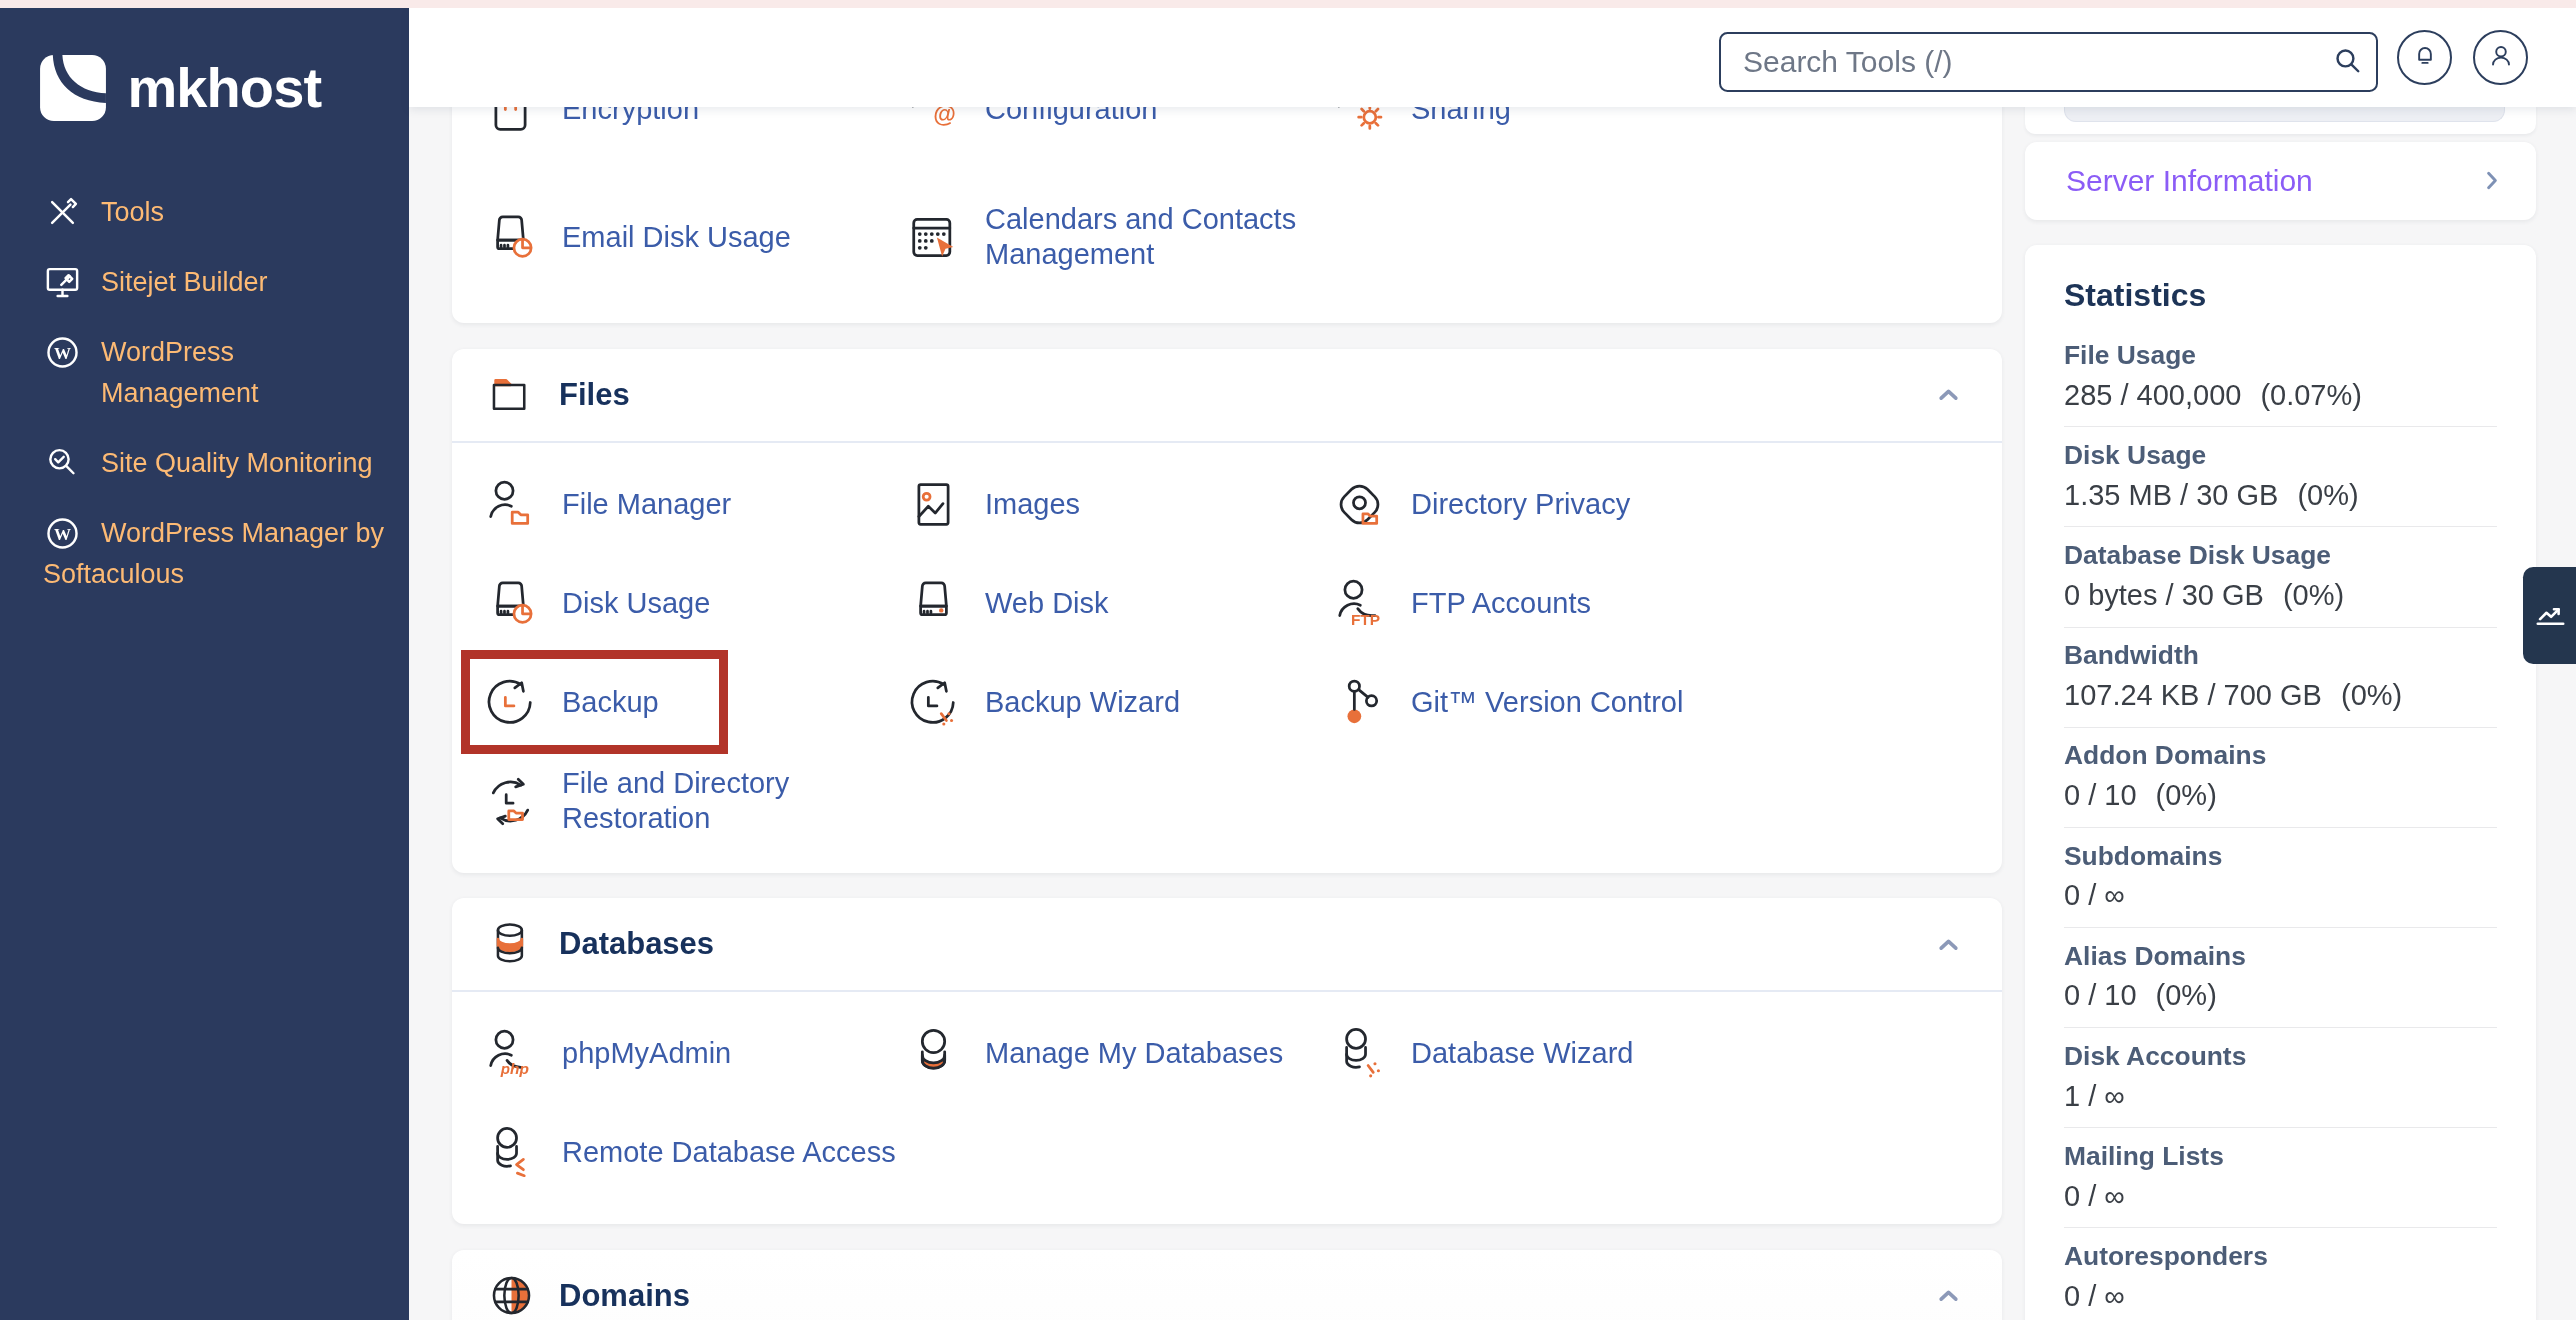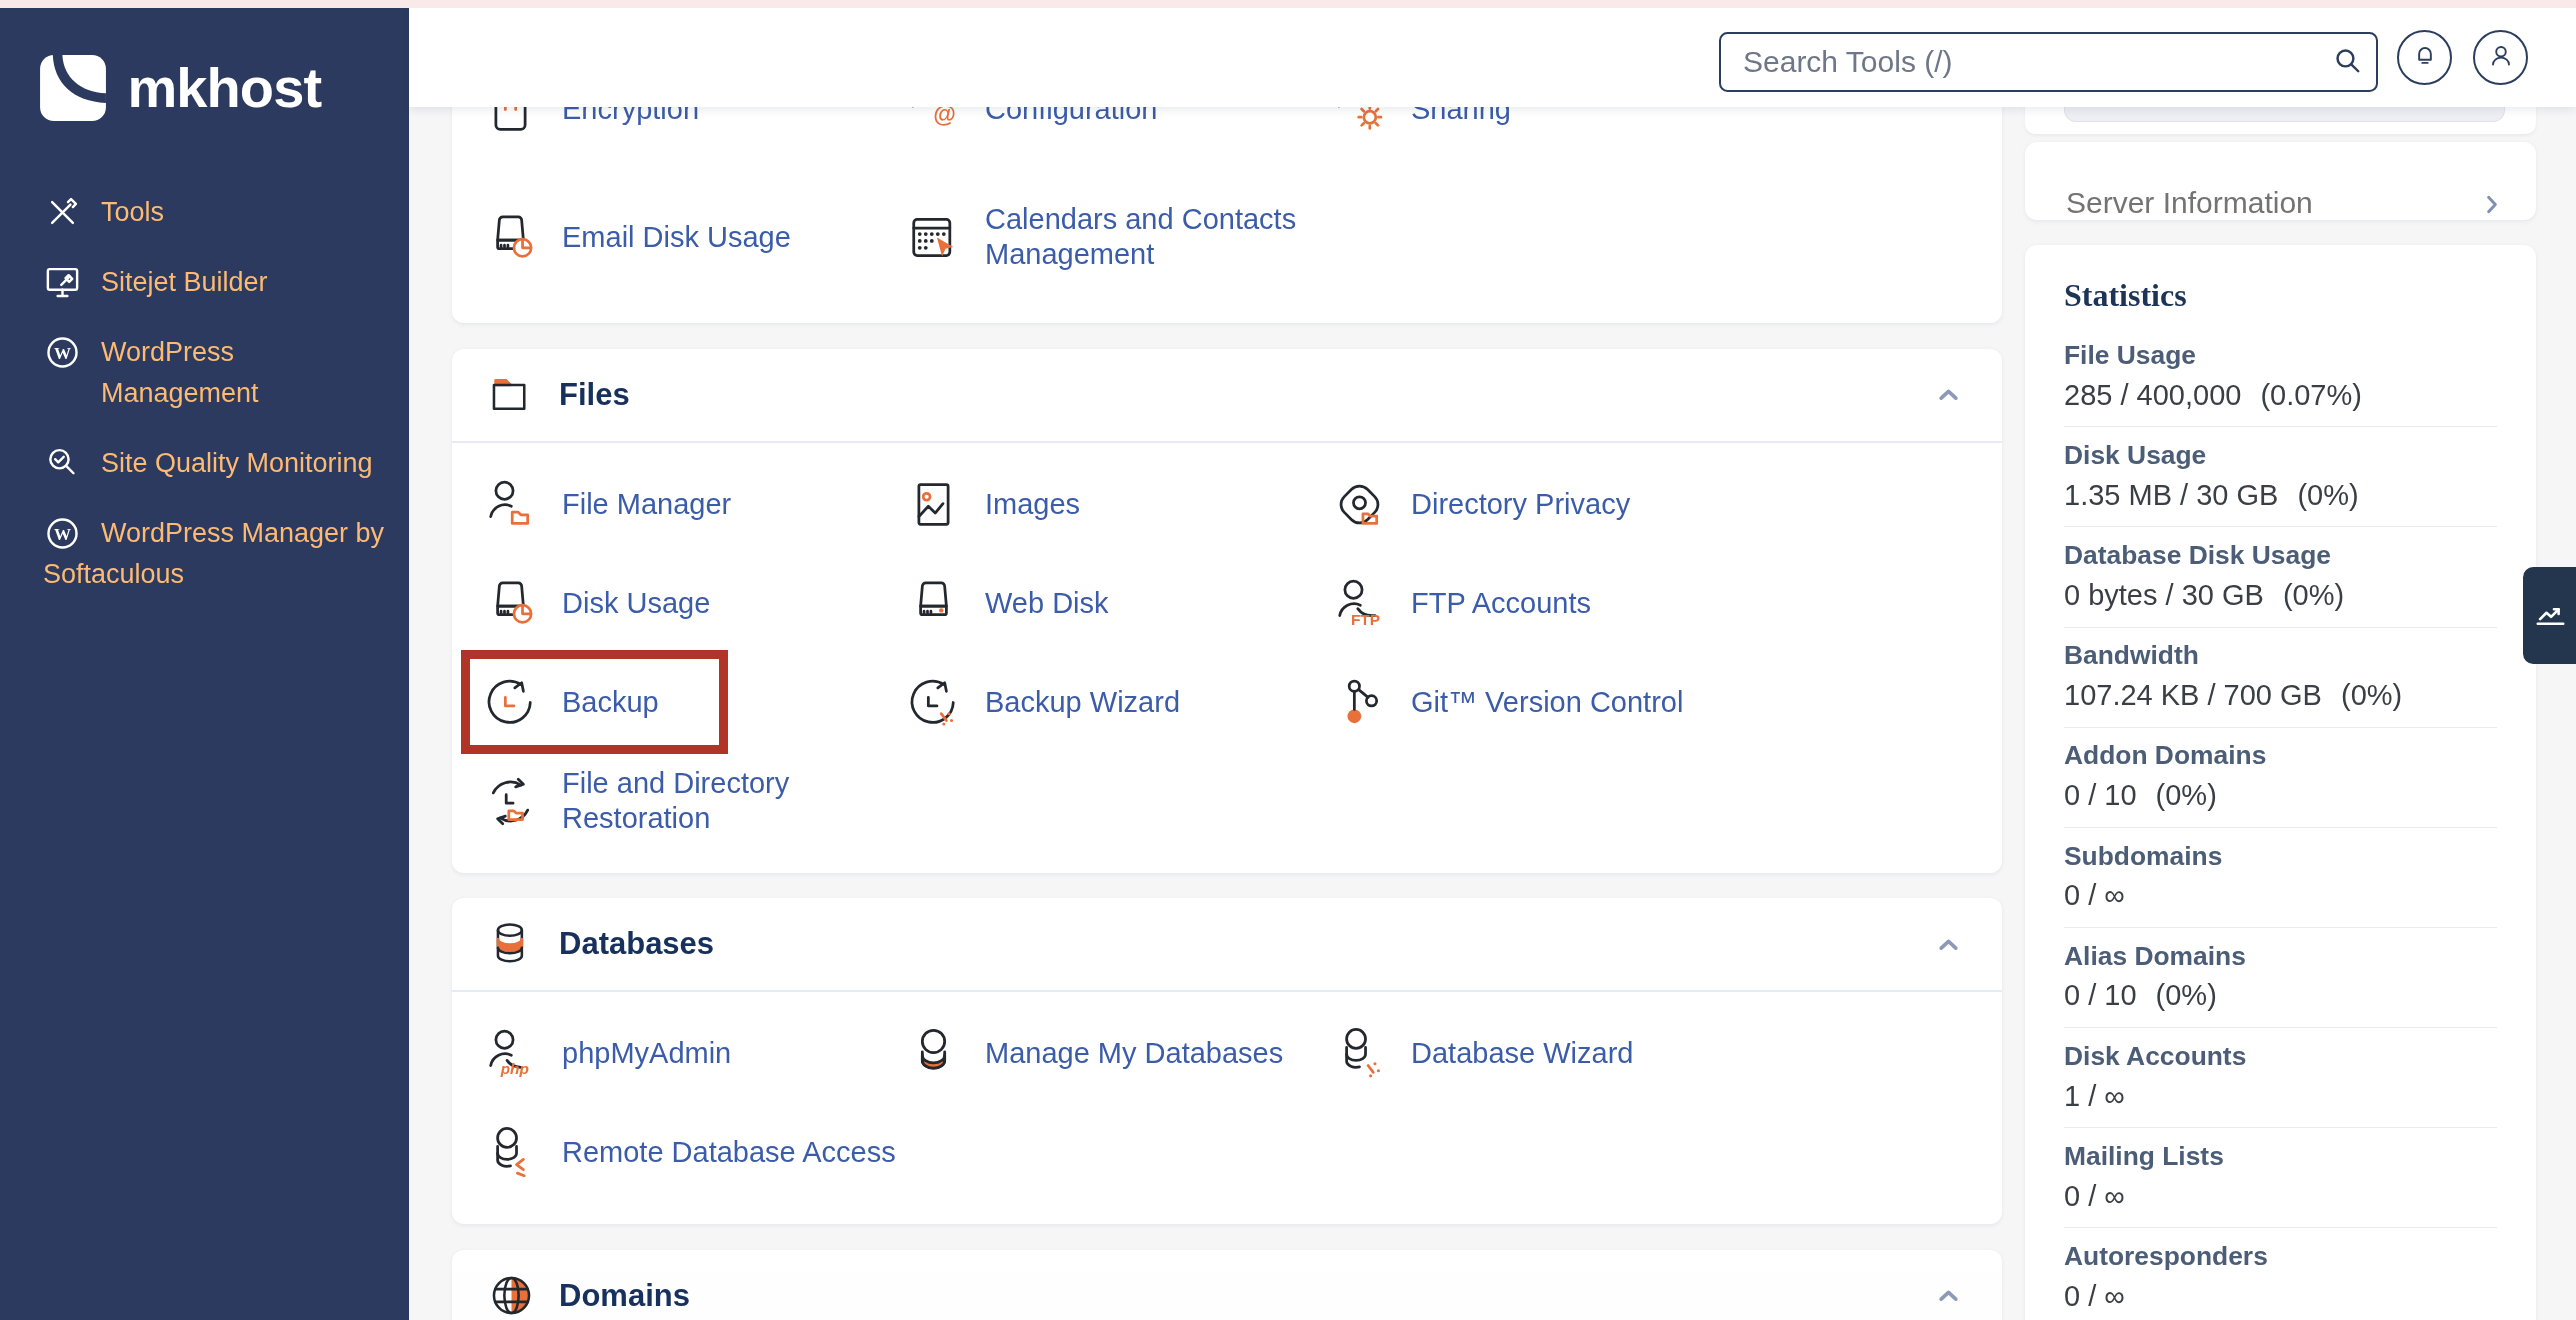--- a/index.html
+++ b/index.html
@@ -52,25 +52,25 @@
   #section-email .item{height:128px;}
   .item-icon{width:55px;height:55px;flex:none;}
   .item-icon svg{width:100%;height:100%;}
   .item-label{font-size:29px;font-weight:500;color:#3b5ca9;line-height:35px;max-width:375px;}
   .item.highlighted::before{content:"";position:absolute;left:-22px;top:-2.6px;width:267px;height:104px;border:9.4px solid #b23429;box-sizing:border-box;pointer-events:none;}
 
   
   .right-col{position:absolute;left:1616px;top:0;width:511px;}
   .partial-card{height:28px;background:#fff;border-radius:0 0 10.2px 10.2px;box-shadow:0 1.7px 3.4px rgba(40,50,70,.06);position:relative;}
   .partial-pill{position:absolute;left:39px;top:0;width:441px;height:16px;background:#edeff4;border:1.7px solid #dfe3ec;border-top:none;border-radius:0 0 12px 12px;box-sizing:border-box;}
-  .server-card{margin-top:7.7px;height:78px;display:flex;align-items:flex-end;padding:0 29px 0 41px;font-size:30px;color:#737373;cursor:pointer;}
+  .server-card{margin-top:7.7px;height:78px;display:flex;align-items:center;padding:0 29px 0 41px;font-size:30px;color:#8b5cf6;cursor:pointer;}
   .server-card .chev{margin-left:auto;width:31px;height:31px;}
   .server-card .chev svg{width:100%;height:100%;}
   .stats-card{margin-top:25.6px;padding:31px 39px 0;height:1056px;}
-  .stats-title{margin:0 0 12px;font-size:32px;color:#1d3457;font-weight:bold;line-height:39px;font-family:Liberation Serif, serif;}
+  .stats-title{margin:0 0 12px;font-size:32px;color:#1d3457;font-weight:bold;line-height:39px;}
   .stat-row{padding:12.8px 0 14.5px;border-bottom:1.7px solid #e9e9eb;}
   .stat-row:last-child{border-bottom:none;}
   .stat-label{font-size:26.4px;font-weight:bold;color:#4c5d77;line-height:31px;margin-bottom:6.8px;}
   .stat-value{font-size:29px;color:#3a3f46;line-height:34px;}
   .stat-pct{margin-left:19px;}
 
   .chart-fab{position:absolute;right:0;top:567px;width:53px;height:97px;background:#24364e;border:none;border-radius:10.2px 0 0 10.2px;z-index:55;cursor:pointer;display:flex;align-items:center;justify-content:flex-start;padding:0 0 0 8.5px;}
   .chart-fab svg{width:37px;height:37px;}
 </style>
 </head>

